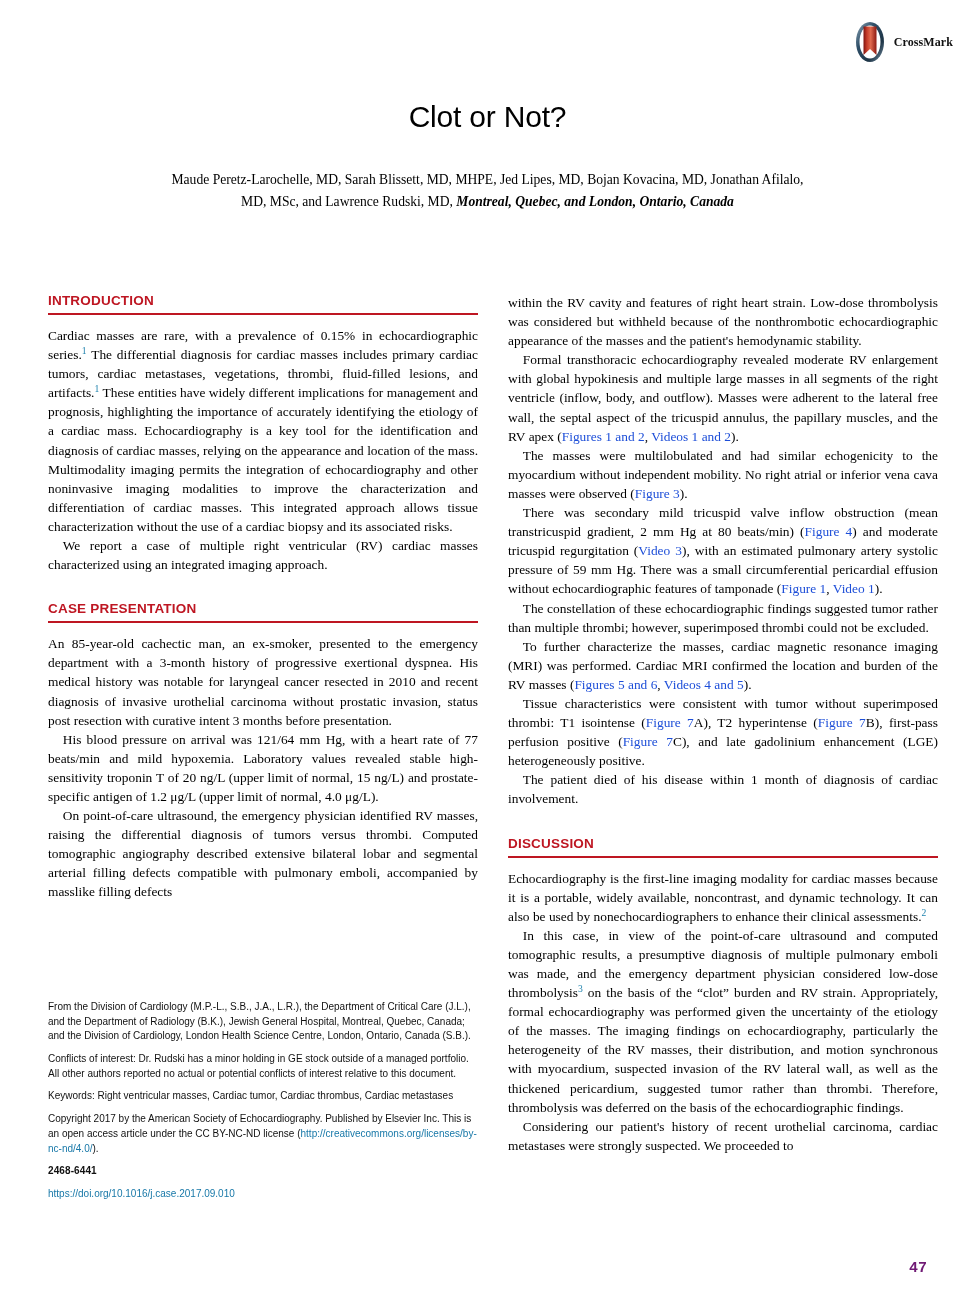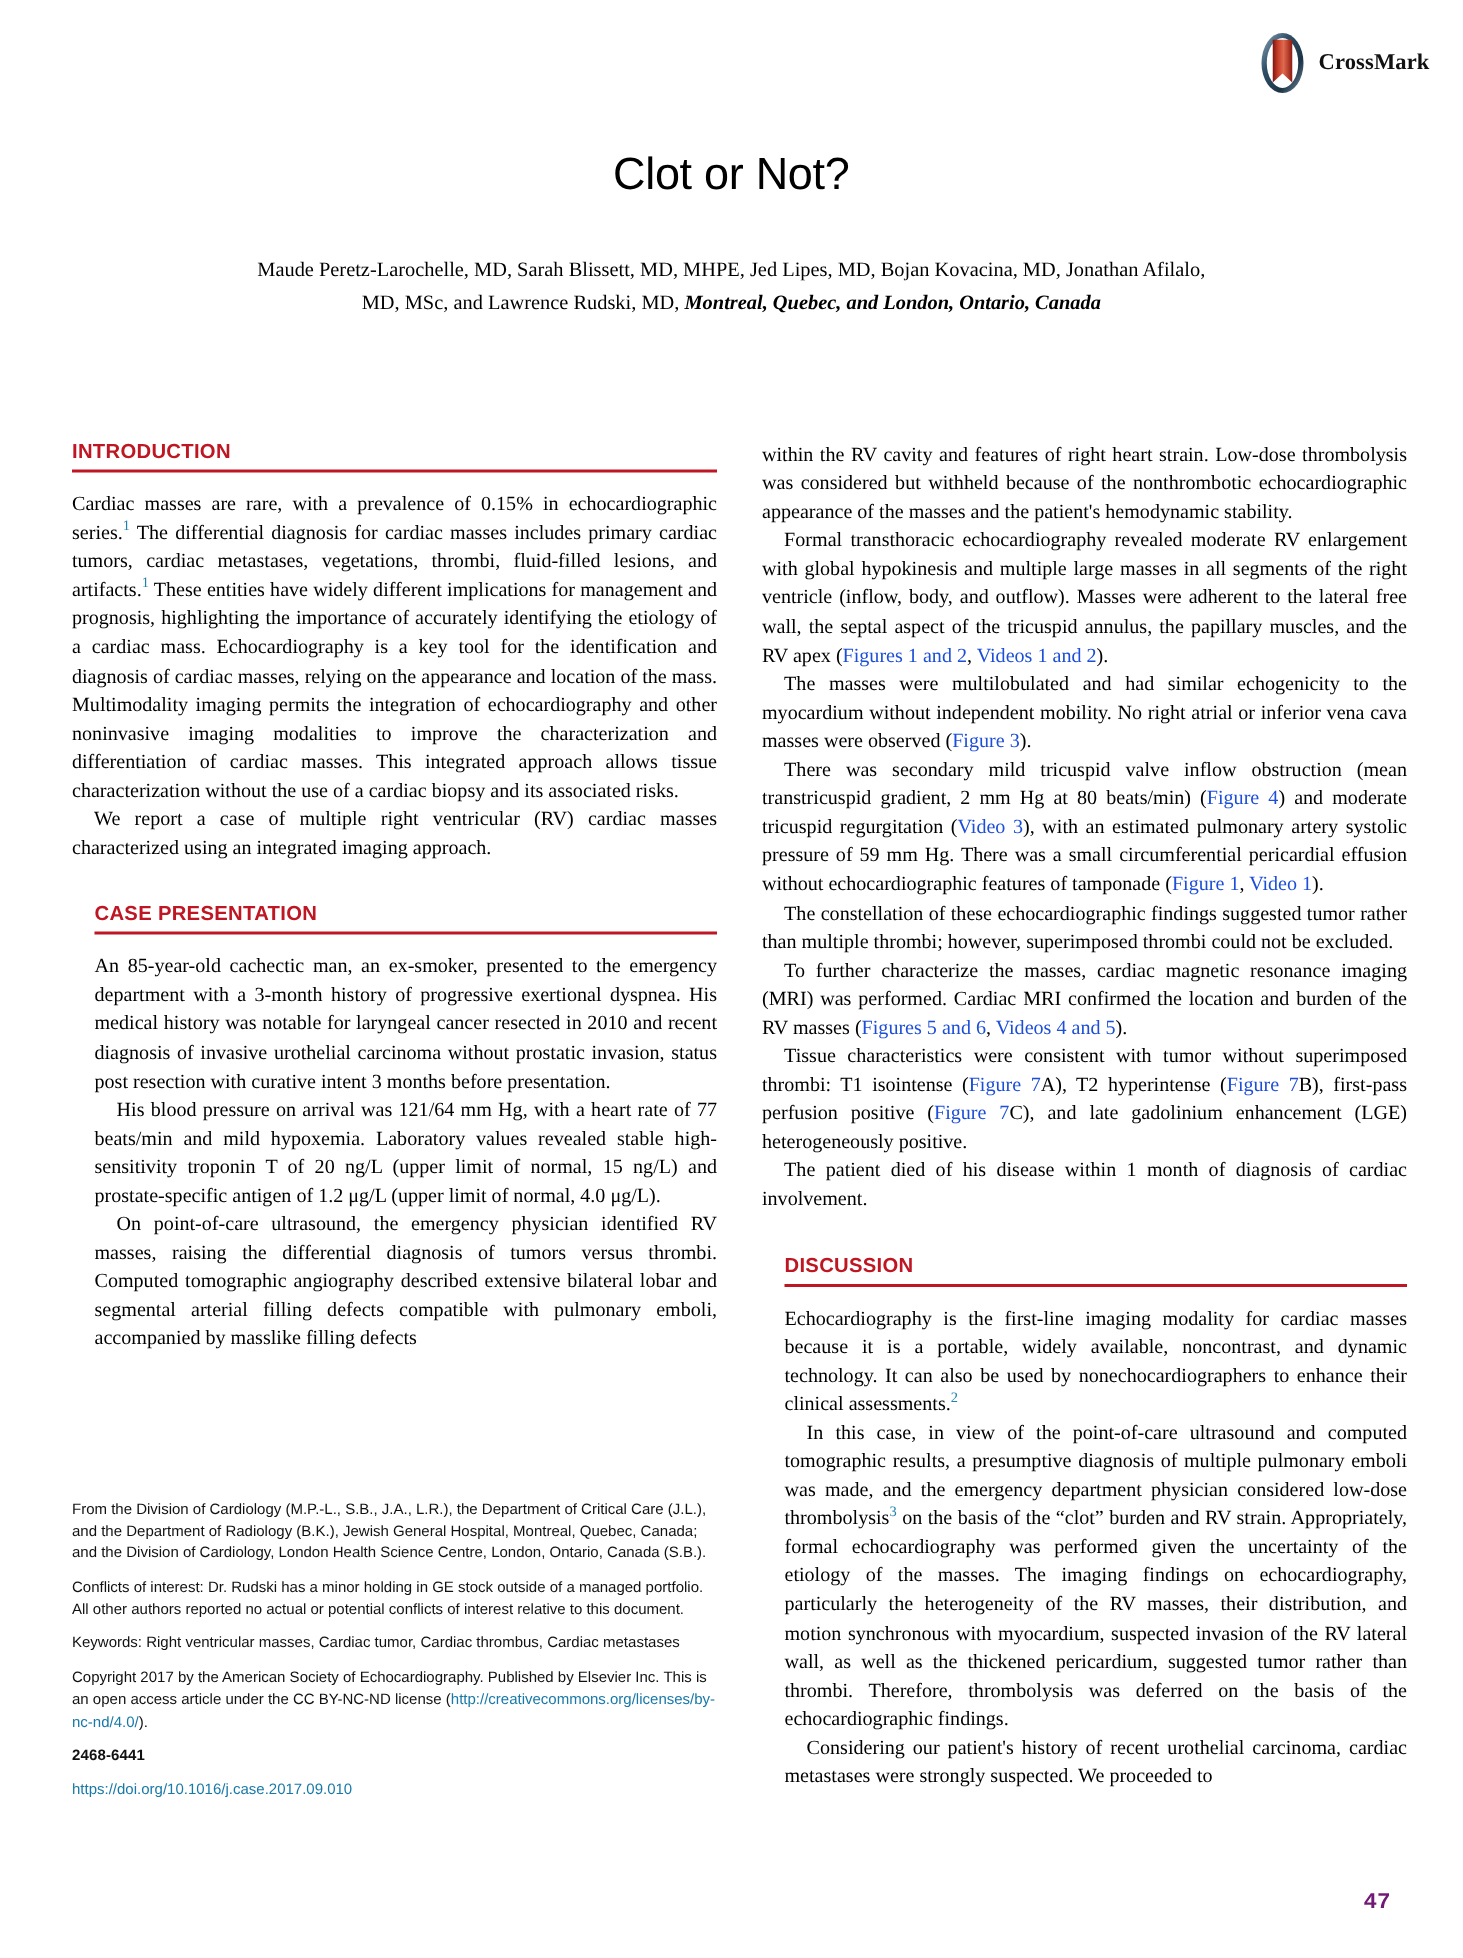--- a/index.html
+++ b/index.html
@@ -48,21 +48,21 @@
     gap: 4px;
   }
   .crossmark-badge {
     width: 40px;
     height: 44px;
     position: relative;
   }
   .crossmark-label {
     font-family: "Liberation Serif", serif;
     font-weight: bold;
-    font-size: 15px;
+    font-size: 12px;
     letter-spacing: 0.1px;
     color: #111;
   }
   .authors {
     text-align: center;
     font-family: "Liberation Serif", serif;
     font-size: 13.6px;
     line-height: 1.62;
     margin: 36px auto 0 auto;
     max-width: 650px;
@@ -101,21 +101,20 @@
     text-transform: uppercase;
   }
   .section-rule {
     border: 0;
     border-top: 2.6px solid #be1622;
     margin: 0 0 11px 0;
     padding: 0;
   }
   .section-block + .section-block {
     margin-top: 27px;
-    margin-left: 15px;
   }
 
   p.body {
     font-family: "Liberation Serif", serif;
     font-size: 13.4px;
     line-height: 1.425;
     text-align: justify;
     margin: 0;
     hyphens: auto;
     -webkit-hyphens: auto;

